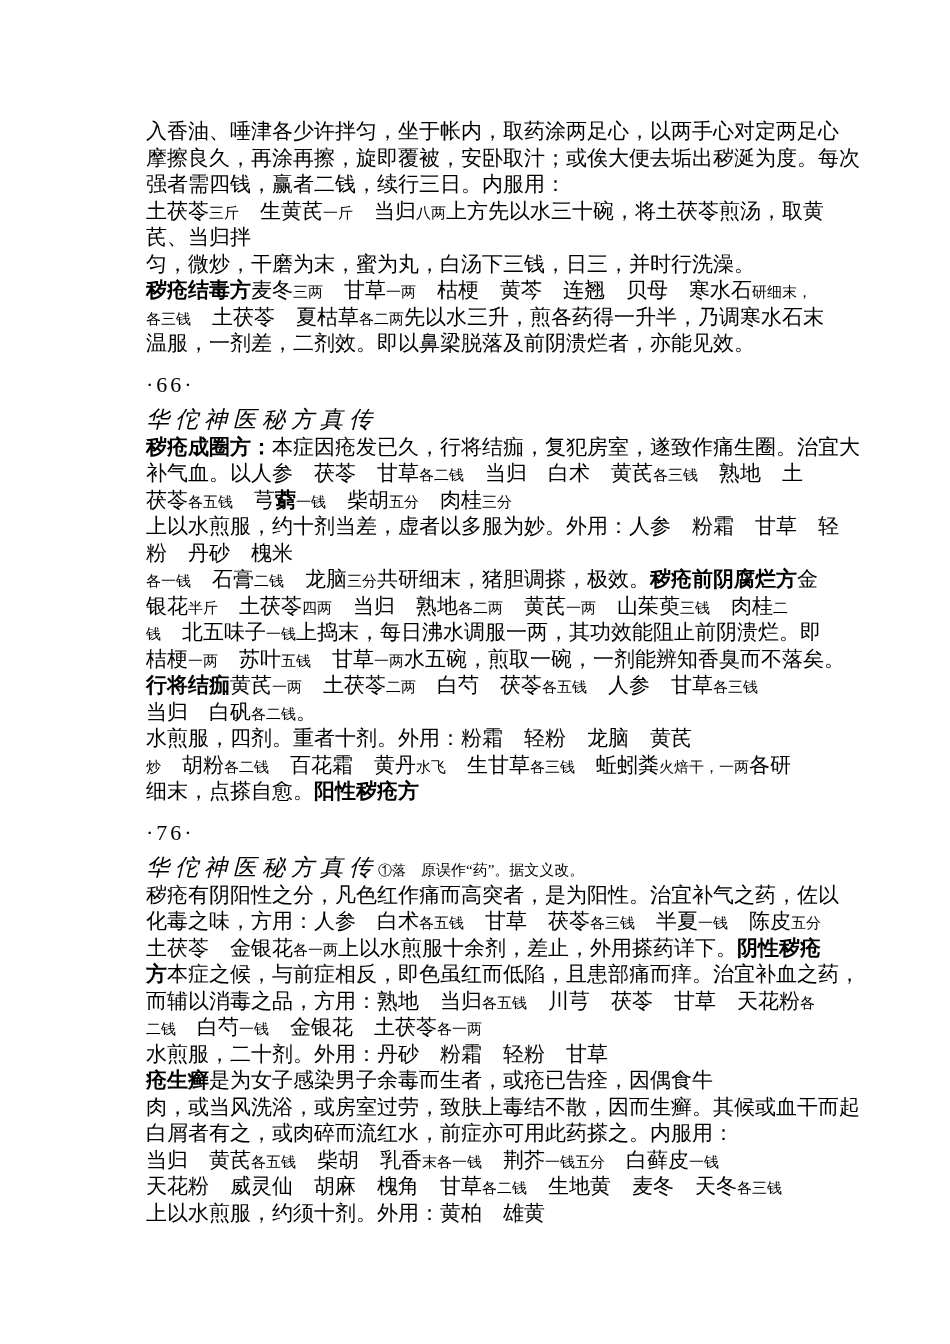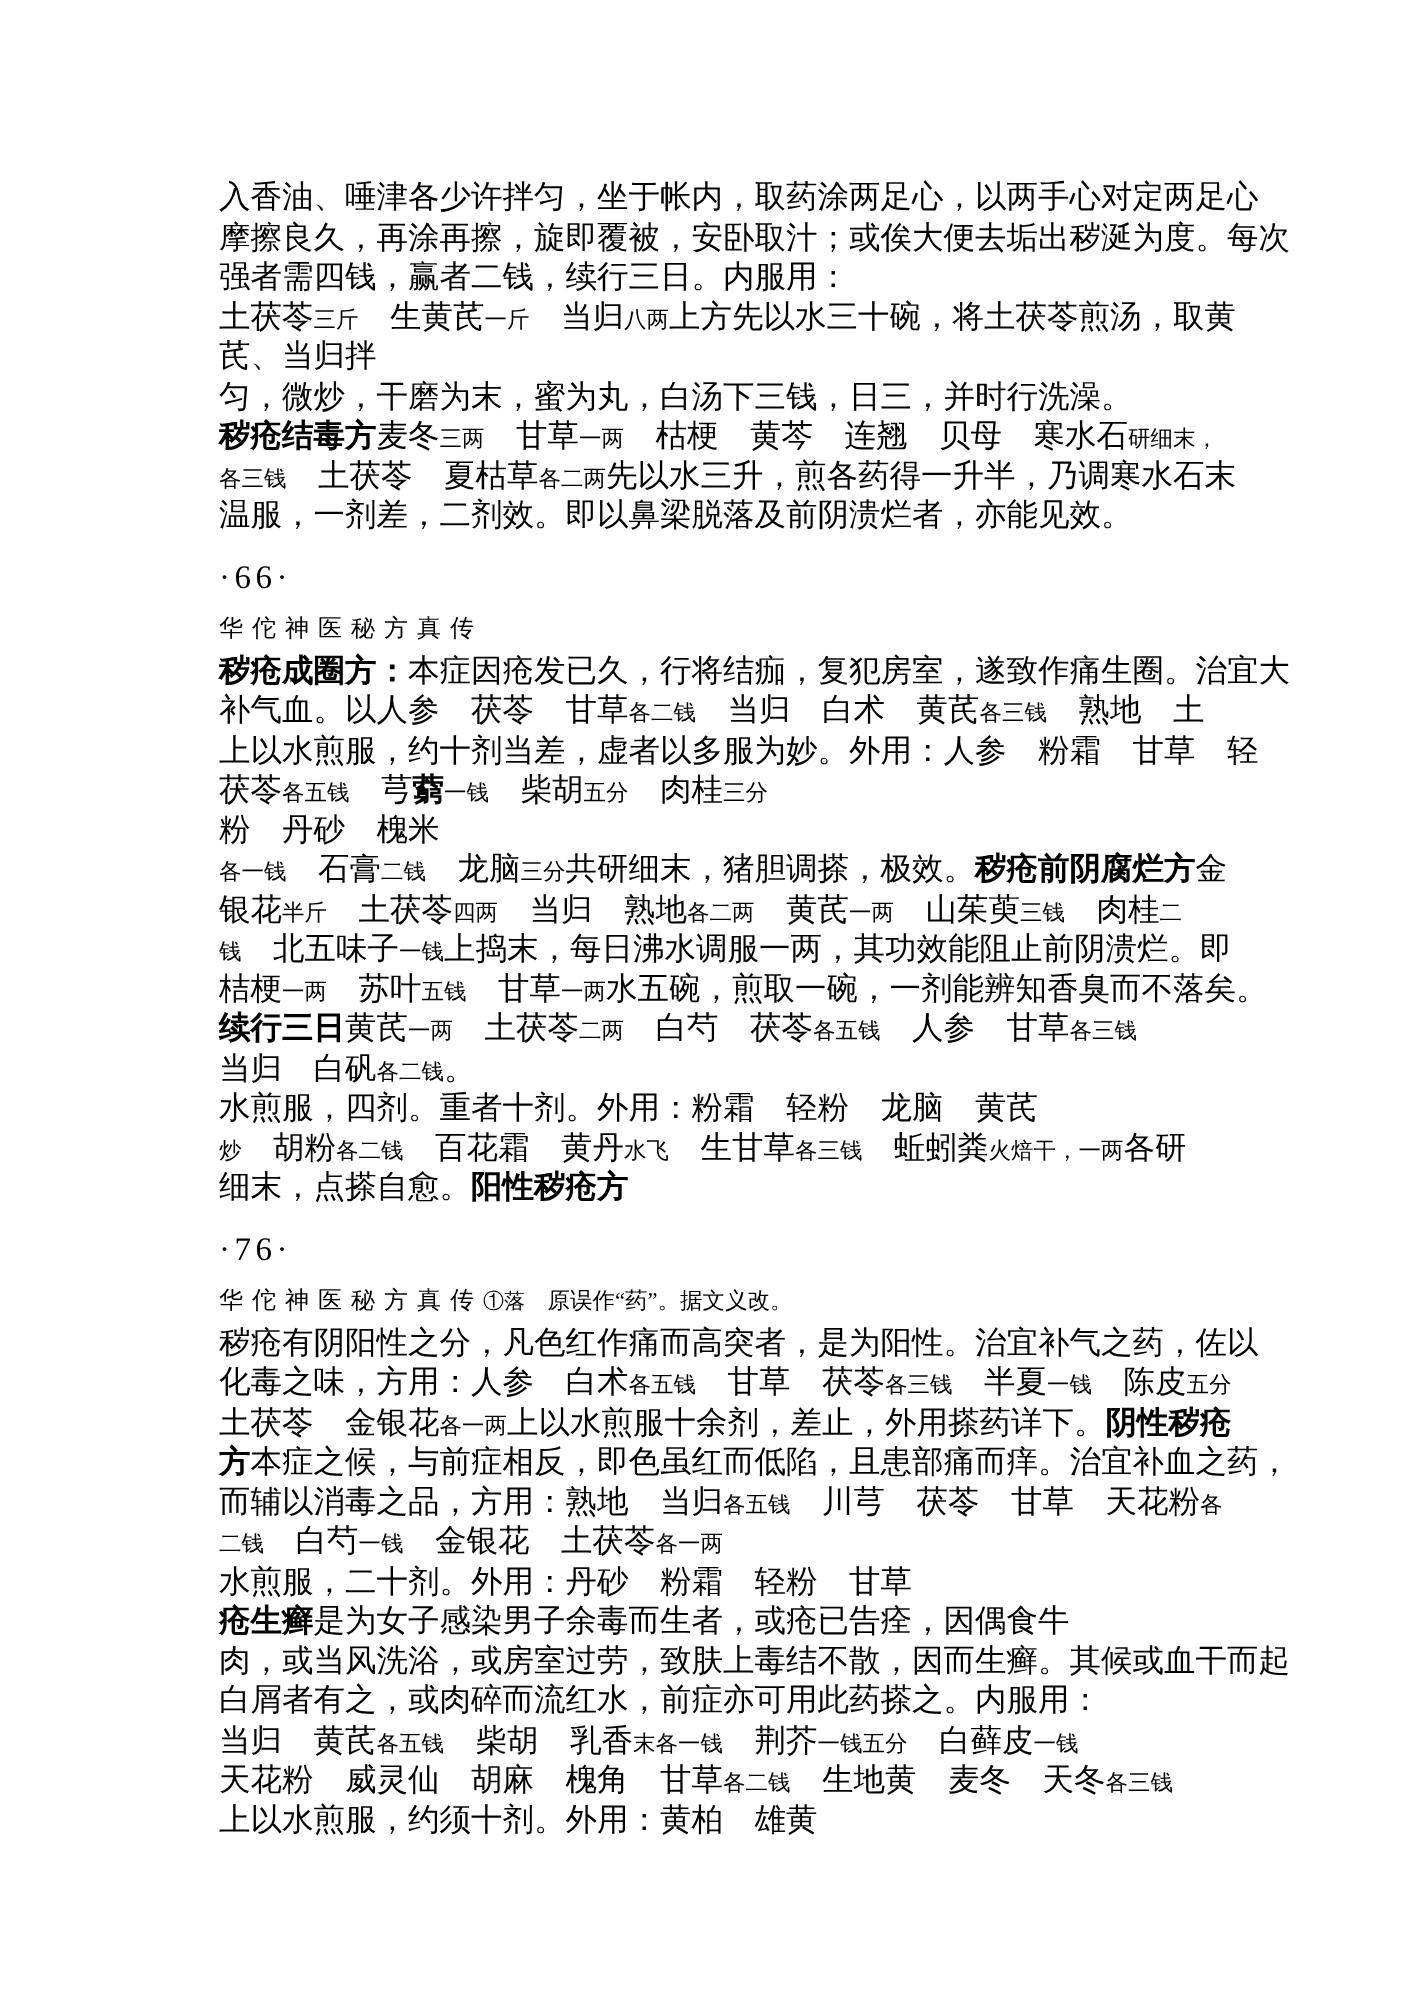--- a/index.html
+++ b/index.html
@@ -29,22 +29,23 @@
   }
   .seg-r  { font-size: 21px; }
   .seg-sm { font-size: 15px; margin-top: 10px; }
   .seg-sm2{ font-size: 14px; }
   .seg-b  {
     font-size: 21px;
     font-weight: bold;
     font-family: "Liberation Sans", "DejaVu Sans", sans-serif;
   }
   .seg-kai {
-    font-size: 16px;
+    font-size: 23px;
     letter-spacing: 6px;
+    font-style: italic;
   }
   .seg-pg {
     font-size: 22px;
     letter-spacing: 3px;
   }
   .line-pagenum { margin-top: 15px; margin-bottom: 9px; }
   .line-header  { }
 </style>
 </head>
 <body>
@@ -57,28 +58,28 @@
       <div class="line"><span class="seg-r">土茯苓</span><span class="seg-sm">三斤</span><span class="seg-r">　生黄芪</span><span class="seg-sm">一斤</span><span class="seg-r">　当归</span><span class="seg-sm">八两</span><span class="seg-r">上方先以水三十碗，将土茯苓煎汤，取黄</span></div>
       <div class="line"><span class="seg-r">芪、当归拌</span></div>
       <div class="line"><span class="seg-r">匀，微炒，干磨为末，蜜为丸，白汤下三钱，日三，并时行洗澡。</span></div>
       <div class="line"><span class="seg-b">秽疮结毒方</span><span class="seg-r">麦冬</span><span class="seg-sm">三两</span><span class="seg-r">　甘草</span><span class="seg-sm">一两</span><span class="seg-r">　枯梗　黄芩　连翘　贝母　寒水石</span><span class="seg-sm">研细末，</span></div>
       <div class="line"><span class="seg-sm">各三钱</span><span class="seg-r">　土茯苓　夏枯草</span><span class="seg-sm">各二两</span><span class="seg-r">先以水三升，煎各药得一升半，乃调寒水石末</span></div>
       <div class="line"><span class="seg-r">温服，一剂差，二剂效。即以鼻梁脱落及前阴溃烂者，亦能见效。</span></div>
       <div class="line line-pagenum"><span class="seg-pg">·66·</span></div>
       <div class="line line-header"><span class="seg-kai">华佗神医秘方真传</span></div>
       <div class="line"><span class="seg-b">秽疮成圈方：</span><span class="seg-r">本症因疮发已久，行将结痂，复犯房室，遂致作痛生圈。治宜大</span></div>
       <div class="line"><span class="seg-r">补气血。以人参　茯苓　甘草</span><span class="seg-sm">各二钱</span><span class="seg-r">　当归　白术　黄芪</span><span class="seg-sm">各三钱</span><span class="seg-r">　熟地　土</span></div>
+      <div class="line"><span class="seg-r">茯苓</span><span class="seg-sm">各五钱</span><span class="seg-r">　芎</span><span class="seg-b">藭</span><span class="seg-sm">一钱</span><span class="seg-r">　柴胡</span><span class="seg-sm">五分</span><span class="seg-r">　肉桂</span><span class="seg-sm">三分</span></div>
       <div class="line"><span class="seg-r">上以水煎服，约十剂当差，虚者以多服为妙。外用：人参　粉霜　甘草　轻</span></div>
-      <div class="line"><span class="seg-r">茯苓</span><span class="seg-sm">各五钱</span><span class="seg-r">　芎</span><span class="seg-b">藭</span><span class="seg-sm">一钱</span><span class="seg-r">　柴胡</span><span class="seg-sm">五分</span><span class="seg-r">　肉桂</span><span class="seg-sm">三分</span></div>
       <div class="line"><span class="seg-r">粉　丹砂　槐米</span></div>
       <div class="line"><span class="seg-sm">各一钱</span><span class="seg-r">　石膏</span><span class="seg-sm">二钱</span><span class="seg-r">　龙脑</span><span class="seg-sm">三分</span><span class="seg-r">共研细末，猪胆调搽，极效。</span><span class="seg-b">秽疮前阴腐烂方</span><span class="seg-r">金</span></div>
       <div class="line"><span class="seg-r">银花</span><span class="seg-sm">半斤</span><span class="seg-r">　土茯苓</span><span class="seg-sm">四两</span><span class="seg-r">　当归　熟地</span><span class="seg-sm">各二两</span><span class="seg-r">　黄芪</span><span class="seg-sm">一两</span><span class="seg-r">　山茱萸</span><span class="seg-sm">三钱</span><span class="seg-r">　肉桂</span><span class="seg-sm">二</span></div>
       <div class="line"><span class="seg-sm">钱</span><span class="seg-r">　北五味子</span><span class="seg-sm">一钱</span><span class="seg-r">上捣末，每日沸水调服一两，其功效能阻止前阴溃烂。即</span></div>
       <div class="line"><span class="seg-r">桔梗</span><span class="seg-sm">一两</span><span class="seg-r">　苏叶</span><span class="seg-sm">五钱</span><span class="seg-r">　甘草</span><span class="seg-sm">一两</span><span class="seg-r">水五碗，煎取一碗，一剂能辨知香臭而不落矣。</span></div>
-      <div class="line"><span class="seg-b">续行三日</span><span class="seg-r">黄芪</span><span class="seg-sm">一两</span><span class="seg-r">　土茯苓</span><span class="seg-sm">二两</span><span class="seg-r">　白芍　茯苓</span><span class="seg-sm">各五钱</span><span class="seg-r">　人参　甘草</span><span class="seg-sm">各三钱</span></div>
+      <div class="line"><span class="seg-b">行将结痂</span><span class="seg-r">黄芪</span><span class="seg-sm">一两</span><span class="seg-r">　土茯苓</span><span class="seg-sm">二两</span><span class="seg-r">　白芍　茯苓</span><span class="seg-sm">各五钱</span><span class="seg-r">　人参　甘草</span><span class="seg-sm">各三钱</span></div>
       <div class="line"><span class="seg-r">当归　白矾</span><span class="seg-sm">各二钱</span><span class="seg-r">。</span></div>
       <div class="line"><span class="seg-r">水煎服，四剂。重者十剂。外用：粉霜　轻粉　龙脑　黄芪</span></div>
       <div class="line"><span class="seg-sm">炒</span><span class="seg-r">　胡粉</span><span class="seg-sm">各二钱</span><span class="seg-r">　百花霜　黄丹</span><span class="seg-sm">水飞</span><span class="seg-r">　生甘草</span><span class="seg-sm">各三钱</span><span class="seg-r">　蚯蚓粪</span><span class="seg-sm">火焙干，一两</span><span class="seg-r">各研</span></div>
       <div class="line"><span class="seg-r">细末，点搽自愈。</span><span class="seg-b">阳性秽疮方</span></div>
       <div class="line line-pagenum"><span class="seg-pg">·76·</span></div>
       <div class="line line-header"><span class="seg-kai">华佗神医秘方真传</span><span class="seg-sm2">①落</span><span class="seg-sm">　原误作“药”。据文义改。</span></div>
       <div class="line"><span class="seg-r">秽疮有阴阳性之分，凡色红作痛而高突者，是为阳性。治宜补气之药，佐以</span></div>
       <div class="line"><span class="seg-r">化毒之味，方用：人参　白术</span><span class="seg-sm">各五钱</span><span class="seg-r">　甘草　茯苓</span><span class="seg-sm">各三钱</span><span class="seg-r">　半夏</span><span class="seg-sm">一钱</span><span class="seg-r">　陈皮</span><span class="seg-sm">五分</span></div>
       <div class="line"><span class="seg-r">土茯苓　金银花</span><span class="seg-sm">各一两</span><span class="seg-r">上以水煎服十余剂，差止，外用搽药详下。</span><span class="seg-b">阴性秽疮</span></div>
       <div class="line"><span class="seg-b">方</span><span class="seg-r">本症之候，与前症相反，即色虽红而低陷，且患部痛而痒。治宜补血之药，</span></div>

